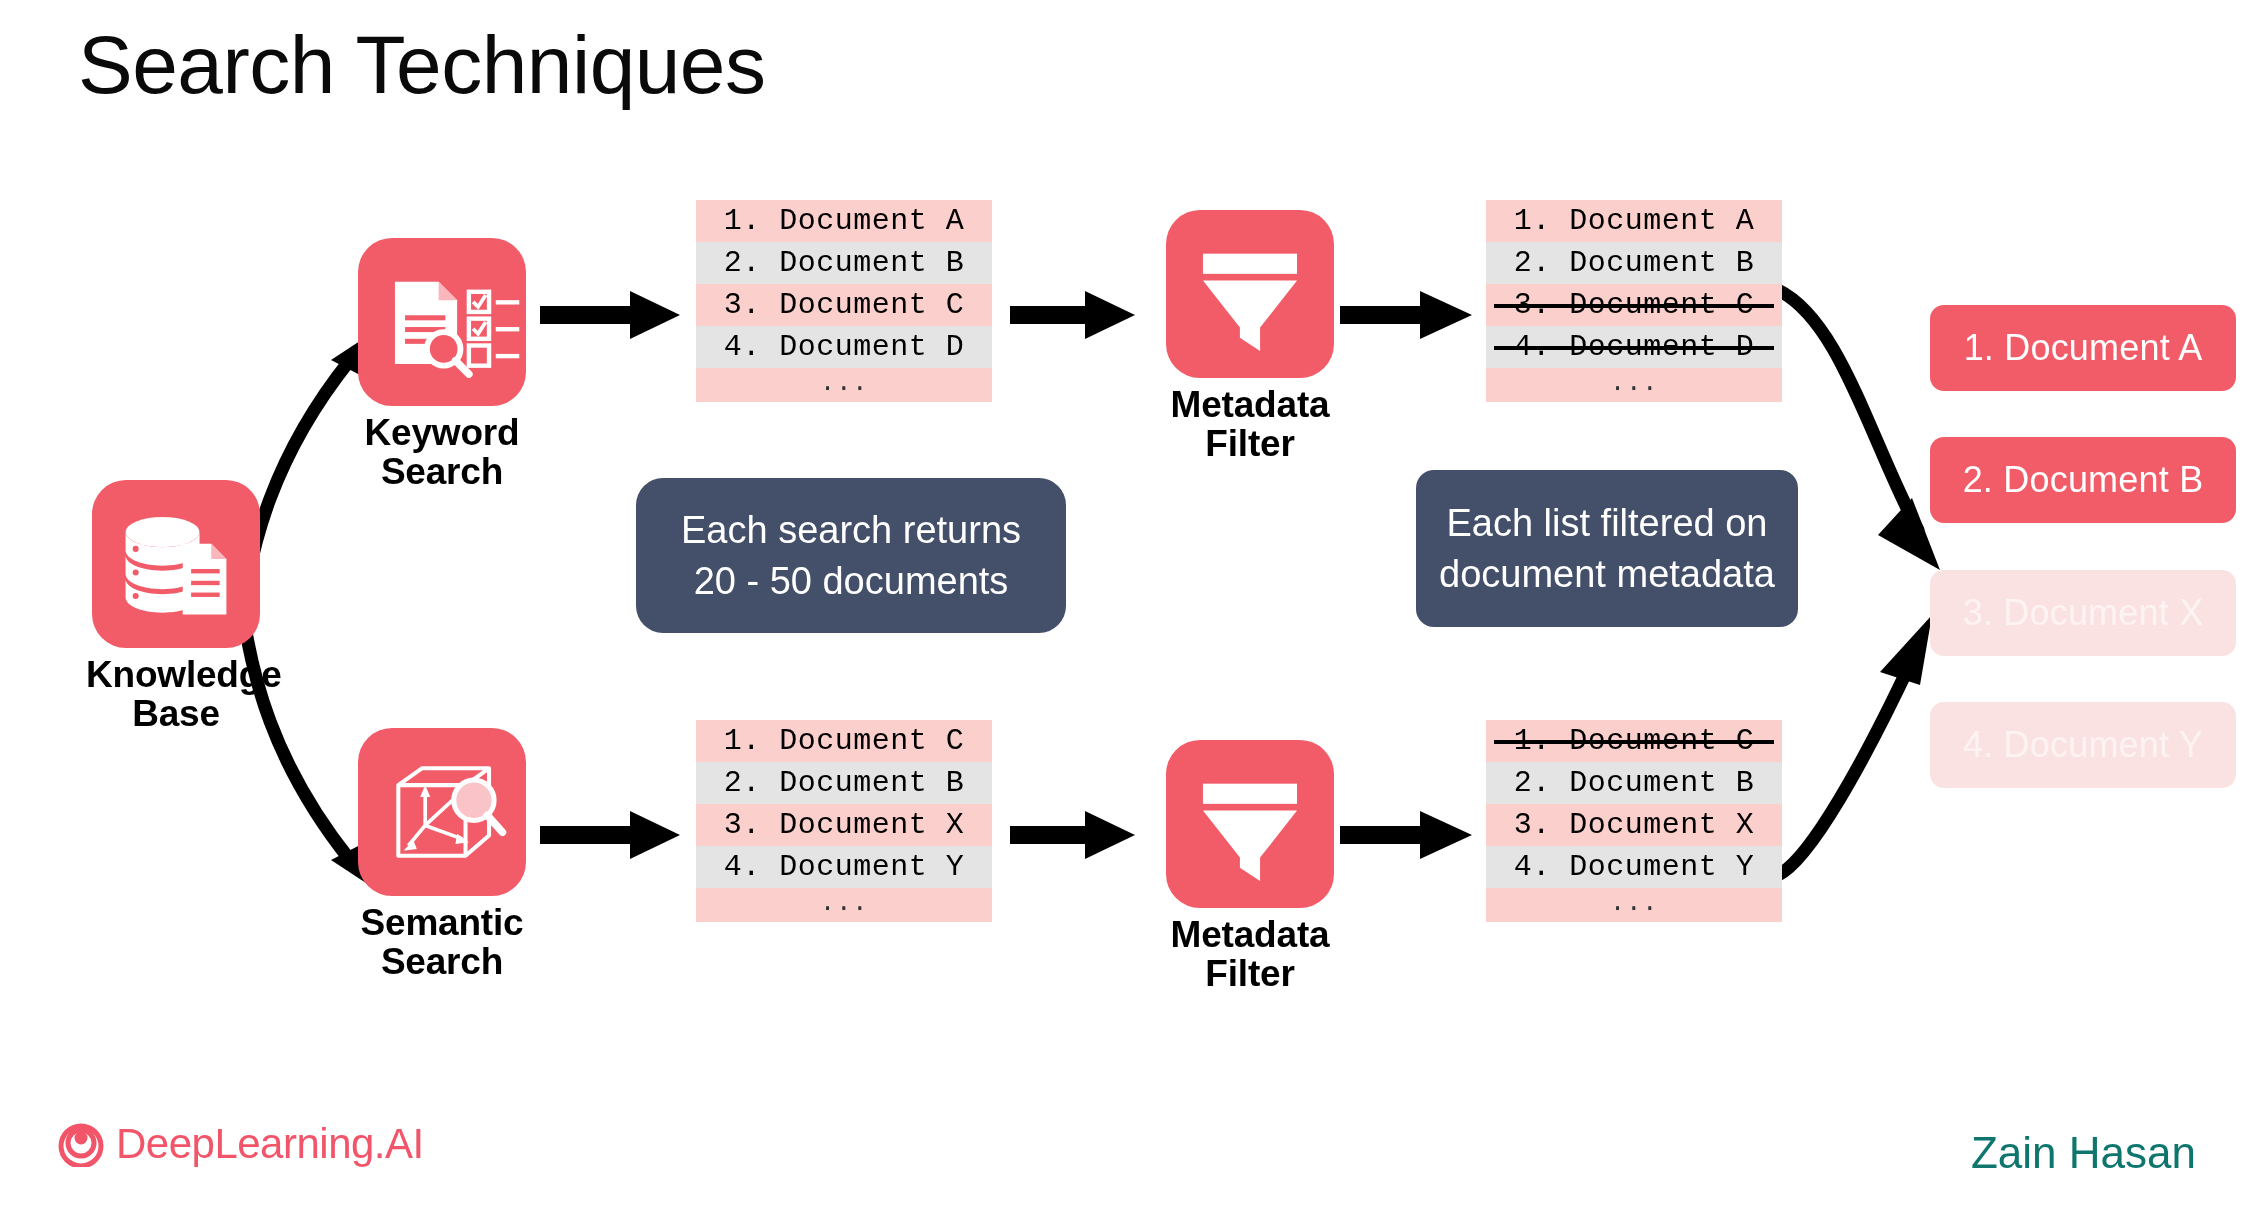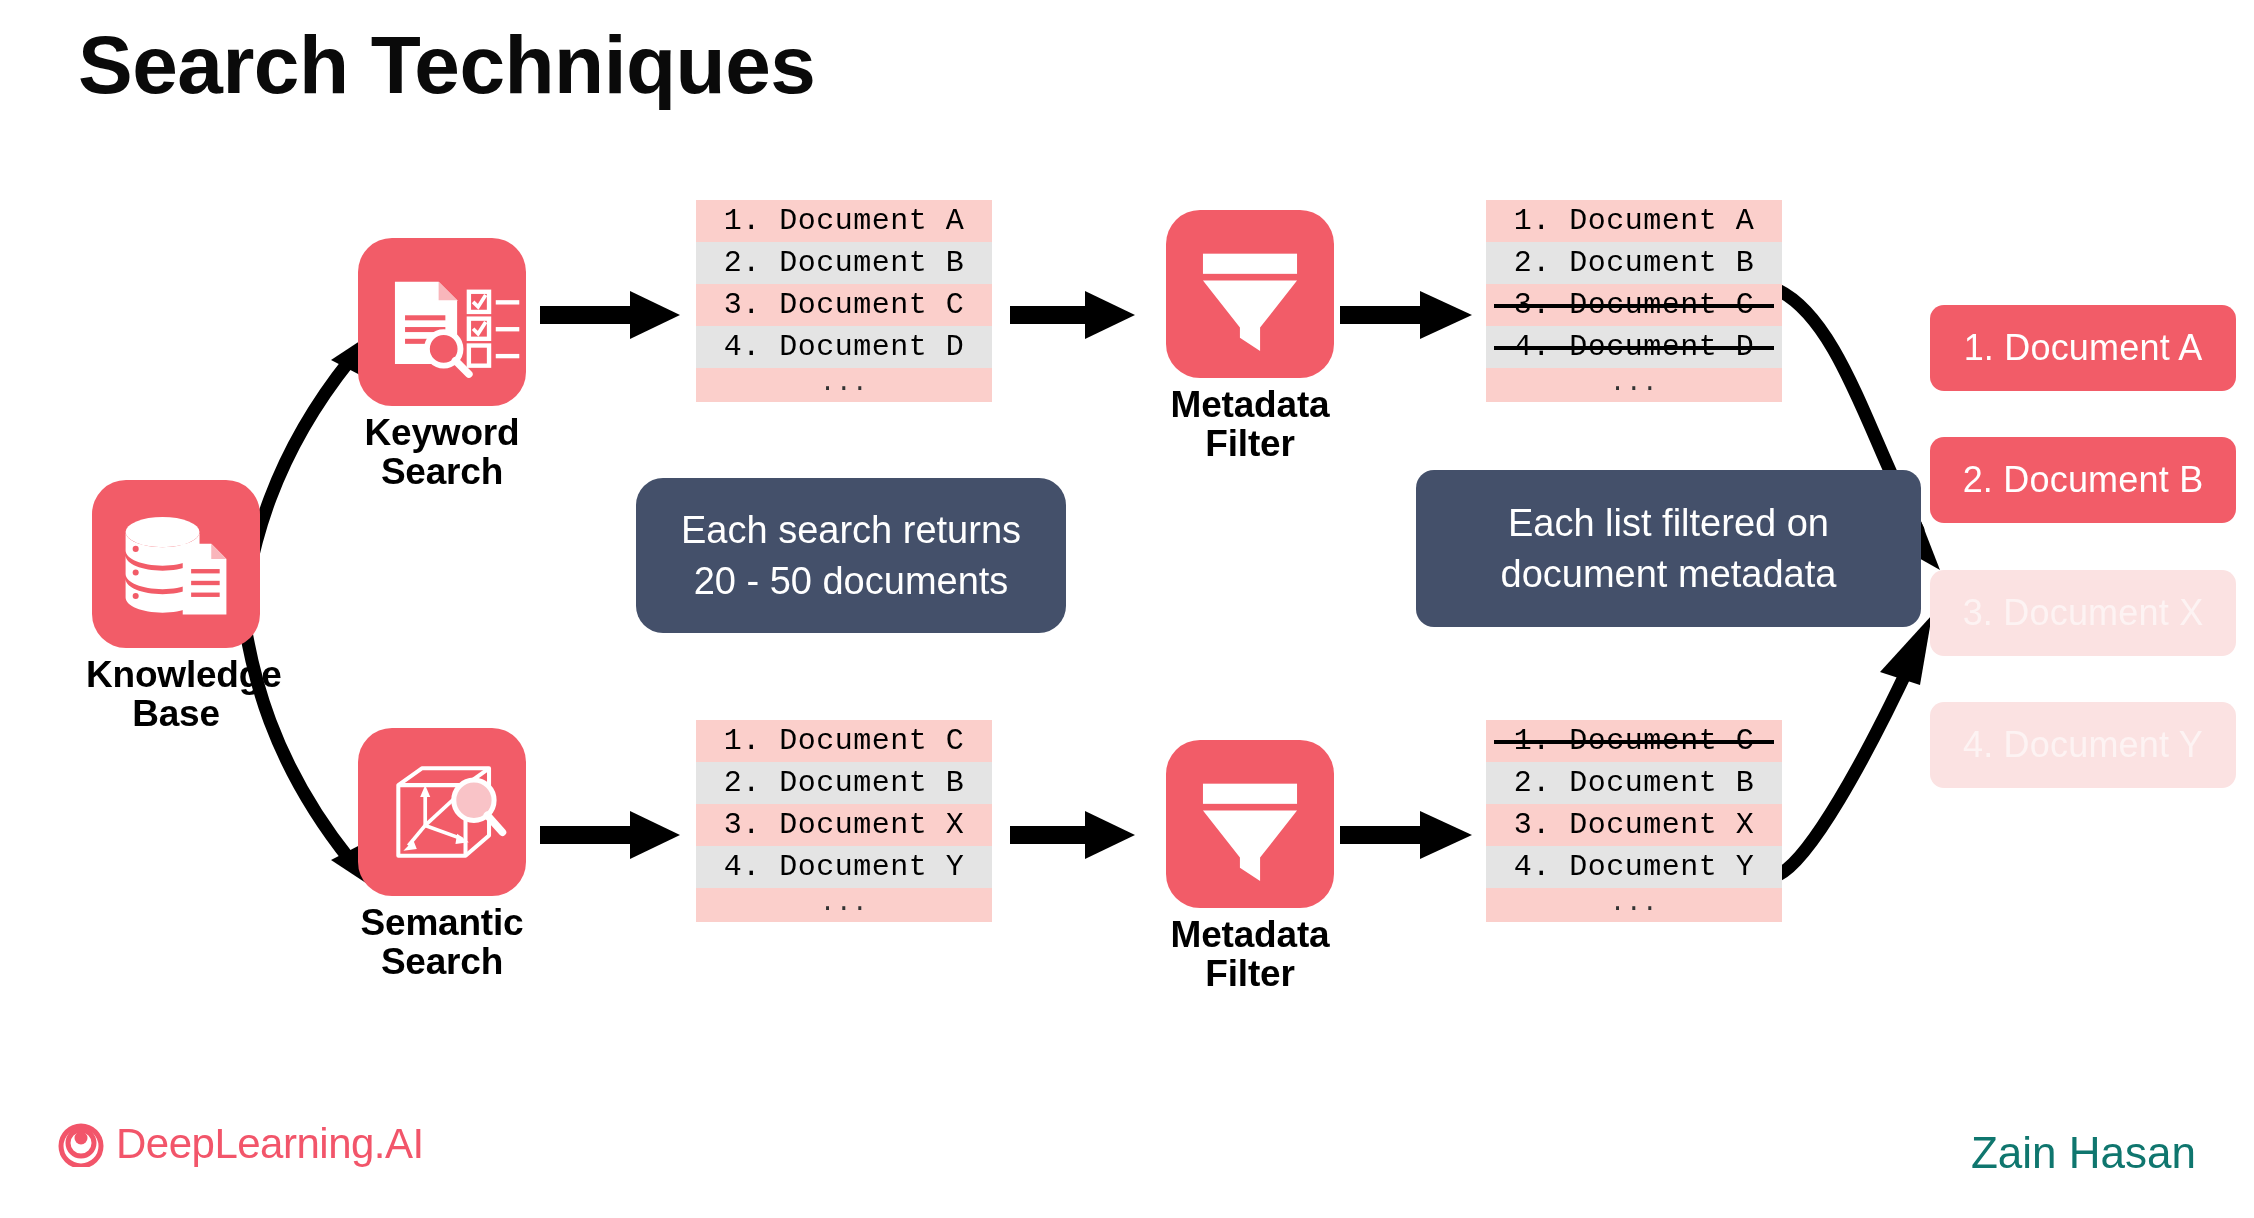--- a/index.html
+++ b/index.html
@@ -17,21 +17,21 @@
     background: #ffffff;
     overflow: hidden;
   }
 
   
   #title {
     position: absolute;
     left: 78px;
     top: 18px;
     font-size: 82px;
-    font-weight: 700;
+    font-weight: 400;
     letter-spacing: -0.5px;
     color: #0a0a0a;
     font-family: "Liberation Sans", sans-serif;
     white-space: nowrap;
   }
 
   
   .node {
     position: absolute;
     width: 180px;
@@ -333,21 +333,21 @@
   <div class="doclist" style="left:1486px; top:720px;">
     <div class="row odd struck">1. Document C</div>
     <div class="row even">2. Document B</div>
     <div class="row odd">3. Document X</div>
     <div class="row even">4. Document Y</div>
     <div class="row ellipsis">...</div>
   </div>
 
   <div class="callout" style="left:636px; top:478px; width:430px; height:155px;border-radius:27px;">Each search returns
 20 - 50 documents</div>
-  <div class="callout" style="left:1416px; top:470px; width:505px; height:157px;">Each list filtered on
+  <div class="callout" style="left:1416px; top:470px; width:382px; height:157px;">Each list filtered on
 document metadata</div>
 
   <div class="result-card solid" style="left:1930px; top:305px;">1. Document A</div>
   <div class="result-card solid" style="left:1930px; top:437px;">2. Document B</div>
   <div class="result-card faded" style="left:1930px; top:570px;">3. Document X</div>
   <div class="result-card faded" style="left:1930px; top:702px;">4. Document Y</div>
 
   <div id="brand">
     <svg width="46" height="46" viewBox="0 0 46 46">
       <circle cx="23" cy="25" r="20" fill="none" stroke="#F2556A" stroke-width="5"></circle>

